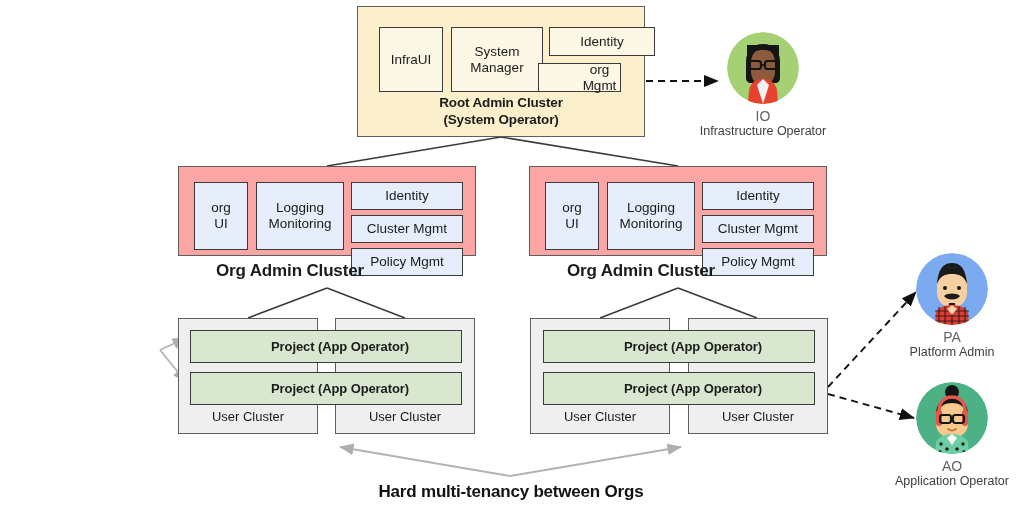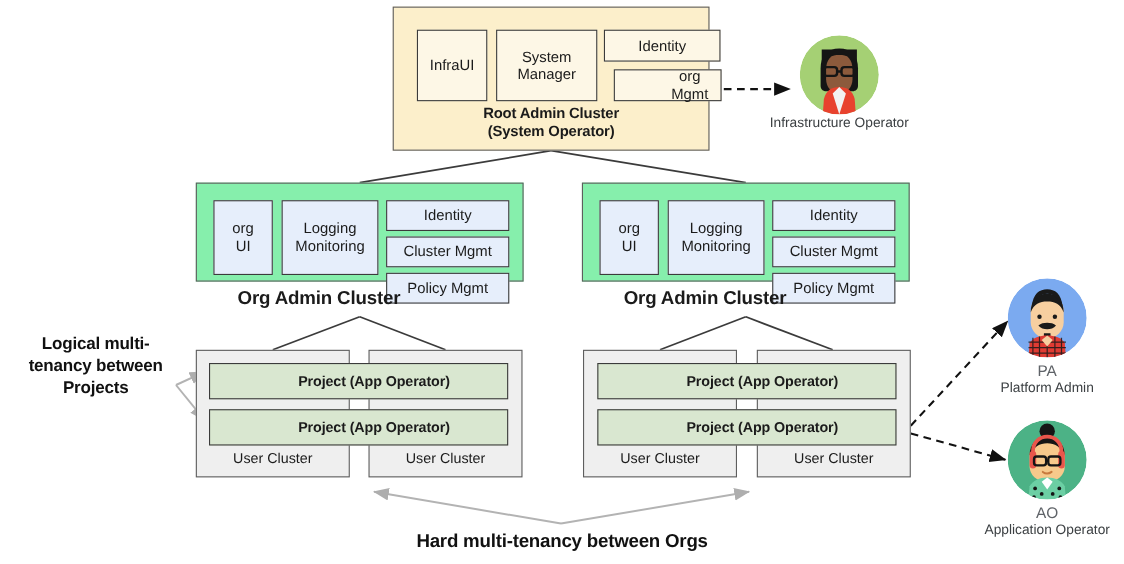--- a/index.html
+++ b/index.html
@@ -23,21 +23,21 @@
   .inner-cream{
     position:absolute;box-sizing:border-box;
     background:#FDF7E6;border:1.6px solid #3b3b3b;
     display:flex;align-items:center;justify-content:center;text-align:center;
     font-size:13.5px;line-height:16px;color:#1b1b1b;
   }
 
   
   .org-cluster{
     top:166px;width:298px;height:90px;
-    background:#86efac;border:1.6px solid #5E5E5E;padding-left:21px;
+    background:#fca5a5;border:1.6px solid #5E5E5E;padding-left:21px;
   }
   .org-left{left:178px;}
   .org-right{left:529px;}
   .org-title{
     position:absolute;left:16px;top:94px;width:190px;text-align:center;
     font-size:17px;font-weight:bold;color:#1b1b1b;letter-spacing:-0.15px;
   }
   .inner-blue{
     position:absolute;box-sizing:border-box;
     background:#E6EEFB;border:1.6px solid #3b3b3b;
@@ -129,21 +129,21 @@
   <div class="box root-cluster">
     <div class="inner-cream" style="left:21px;top:20px;width:64px;height:65px;flex-direction:row;">
       <span>Infra</span>
       <span>UI</span>
     </div>
     <div class="inner-cream" style="left:93px;top:20px;width:92px;height:65px;flex-direction:column;">
       <span>System</span>
       <span>Manager</span>
     </div>
     <div class="inner-cream" style="left:191px;top:20px;width:106px;height:29px;">Identity</div>
-    <div class="inner-cream" style="left:200px;top:56px;width:98px;height:29px;padding-left:40px;">org Mgmt</div>
+    <div class="inner-cream" style="left:180px;top:56px;width:83px;height:29px;padding-left:40px;">org Mgmt</div>
 
     <div class="root-title">
       <div>Root Admin Cluster</div>
       <div>(System Operator)</div>
     </div>
   </div>
 
   <div class="box org-cluster org-left">
     <div class="inner-blue" style="left:15px;top:15px;width:54px;height:68px;flex-direction:column;">
       <span>org</span>
@@ -187,37 +187,37 @@
   <div class="uc" style="left:688px;">
     <div class="uc-label">User Cluster</div>
   </div>
 
   <div class="proj" style="left:190px;top:330px;width:272px;">Project (App Operator)</div>
   <div class="proj" style="left:190px;top:372px;width:272px;">Project (App Operator)</div>
 
   <div class="proj" style="left:543px;top:330px;width:272px;">Project (App Operator)</div>
   <div class="proj" style="left:543px;top:372px;width:272px;">Project  (App Operator)</div>
 
-  <div class="cap-left">Logical multi-tenancy between Projects</div>
   <div class="cap-bottom">Hard multi-tenancy between Orgs</div>
 
   <div class="persona" style="left:683px;top:32px;">
     <div class="avatar">
       <svg viewBox="0 0 72 72" width="72" height="72">
         <circle cx="36" cy="36" r="36" fill="#A5D074"></circle>
         <path d="M36 12c-11 0-17 7-17 18v16c0 3 2 5 5 5h24c3 0 5-2 5-5V30c0-11-6-18-17-18z" fill="#151515"></path>
         <path d="M36 17c-8 0-12 6-12 14v9c0 7 5 13 12 13s12-6 12-13v-9c0-8-4-14-12-14z" fill="#8C5A3C"></path>
         <path d="M20 13h32v14c-4-7-9-9-16-9s-12 2-16 9z" fill="#151515"></path>
         <rect x="22" y="29" width="12" height="8" rx="2.6" fill="none" stroke="#151515" stroke-width="2.2"></rect>
         <rect x="38" y="29" width="12" height="8" rx="2.6" fill="none" stroke="#151515" stroke-width="2.2"></rect>
         <path d="M34 33h4" stroke="#151515" stroke-width="2.2"></path>
         <path d="M22 58c2-8 7-11 14-11s12 3 14 11l1 14H21z" fill="#E8422E"></path>
         <path d="M36 47l-6 6 6 19 6-19z" fill="#F2F2F2"></path>
       </svg>
     </div>
+    <div class="p-abbr">IO</div>
     <div class="p-role">Infrastructure Operator</div>
   </div>
 
   <div class="persona" style="left:872px;top:253px;">
     <div class="avatar">
       <svg viewBox="0 0 72 72" width="72" height="72">
         <circle cx="36" cy="36" r="36" fill="#7BAAF0"></circle>
         <path d="M36 15c-9 0-15 6-15 15v10c0 8 7 15 15 15s15-7 15-15V30c0-9-6-15-15-15z" fill="#F7CFA0"></path>
         <path d="M21 31c0-11 6-17 15-17s15 6 15 17c-3-8-8-10-15-10s-12 2-15 10z" fill="#1A1A1A"></path>
         <path d="M22 26c4-9 9-12 14-12s10 3 14 12c-1-12-7-16-14-16S23 14 22 26z" fill="#1A1A1A"></path>

